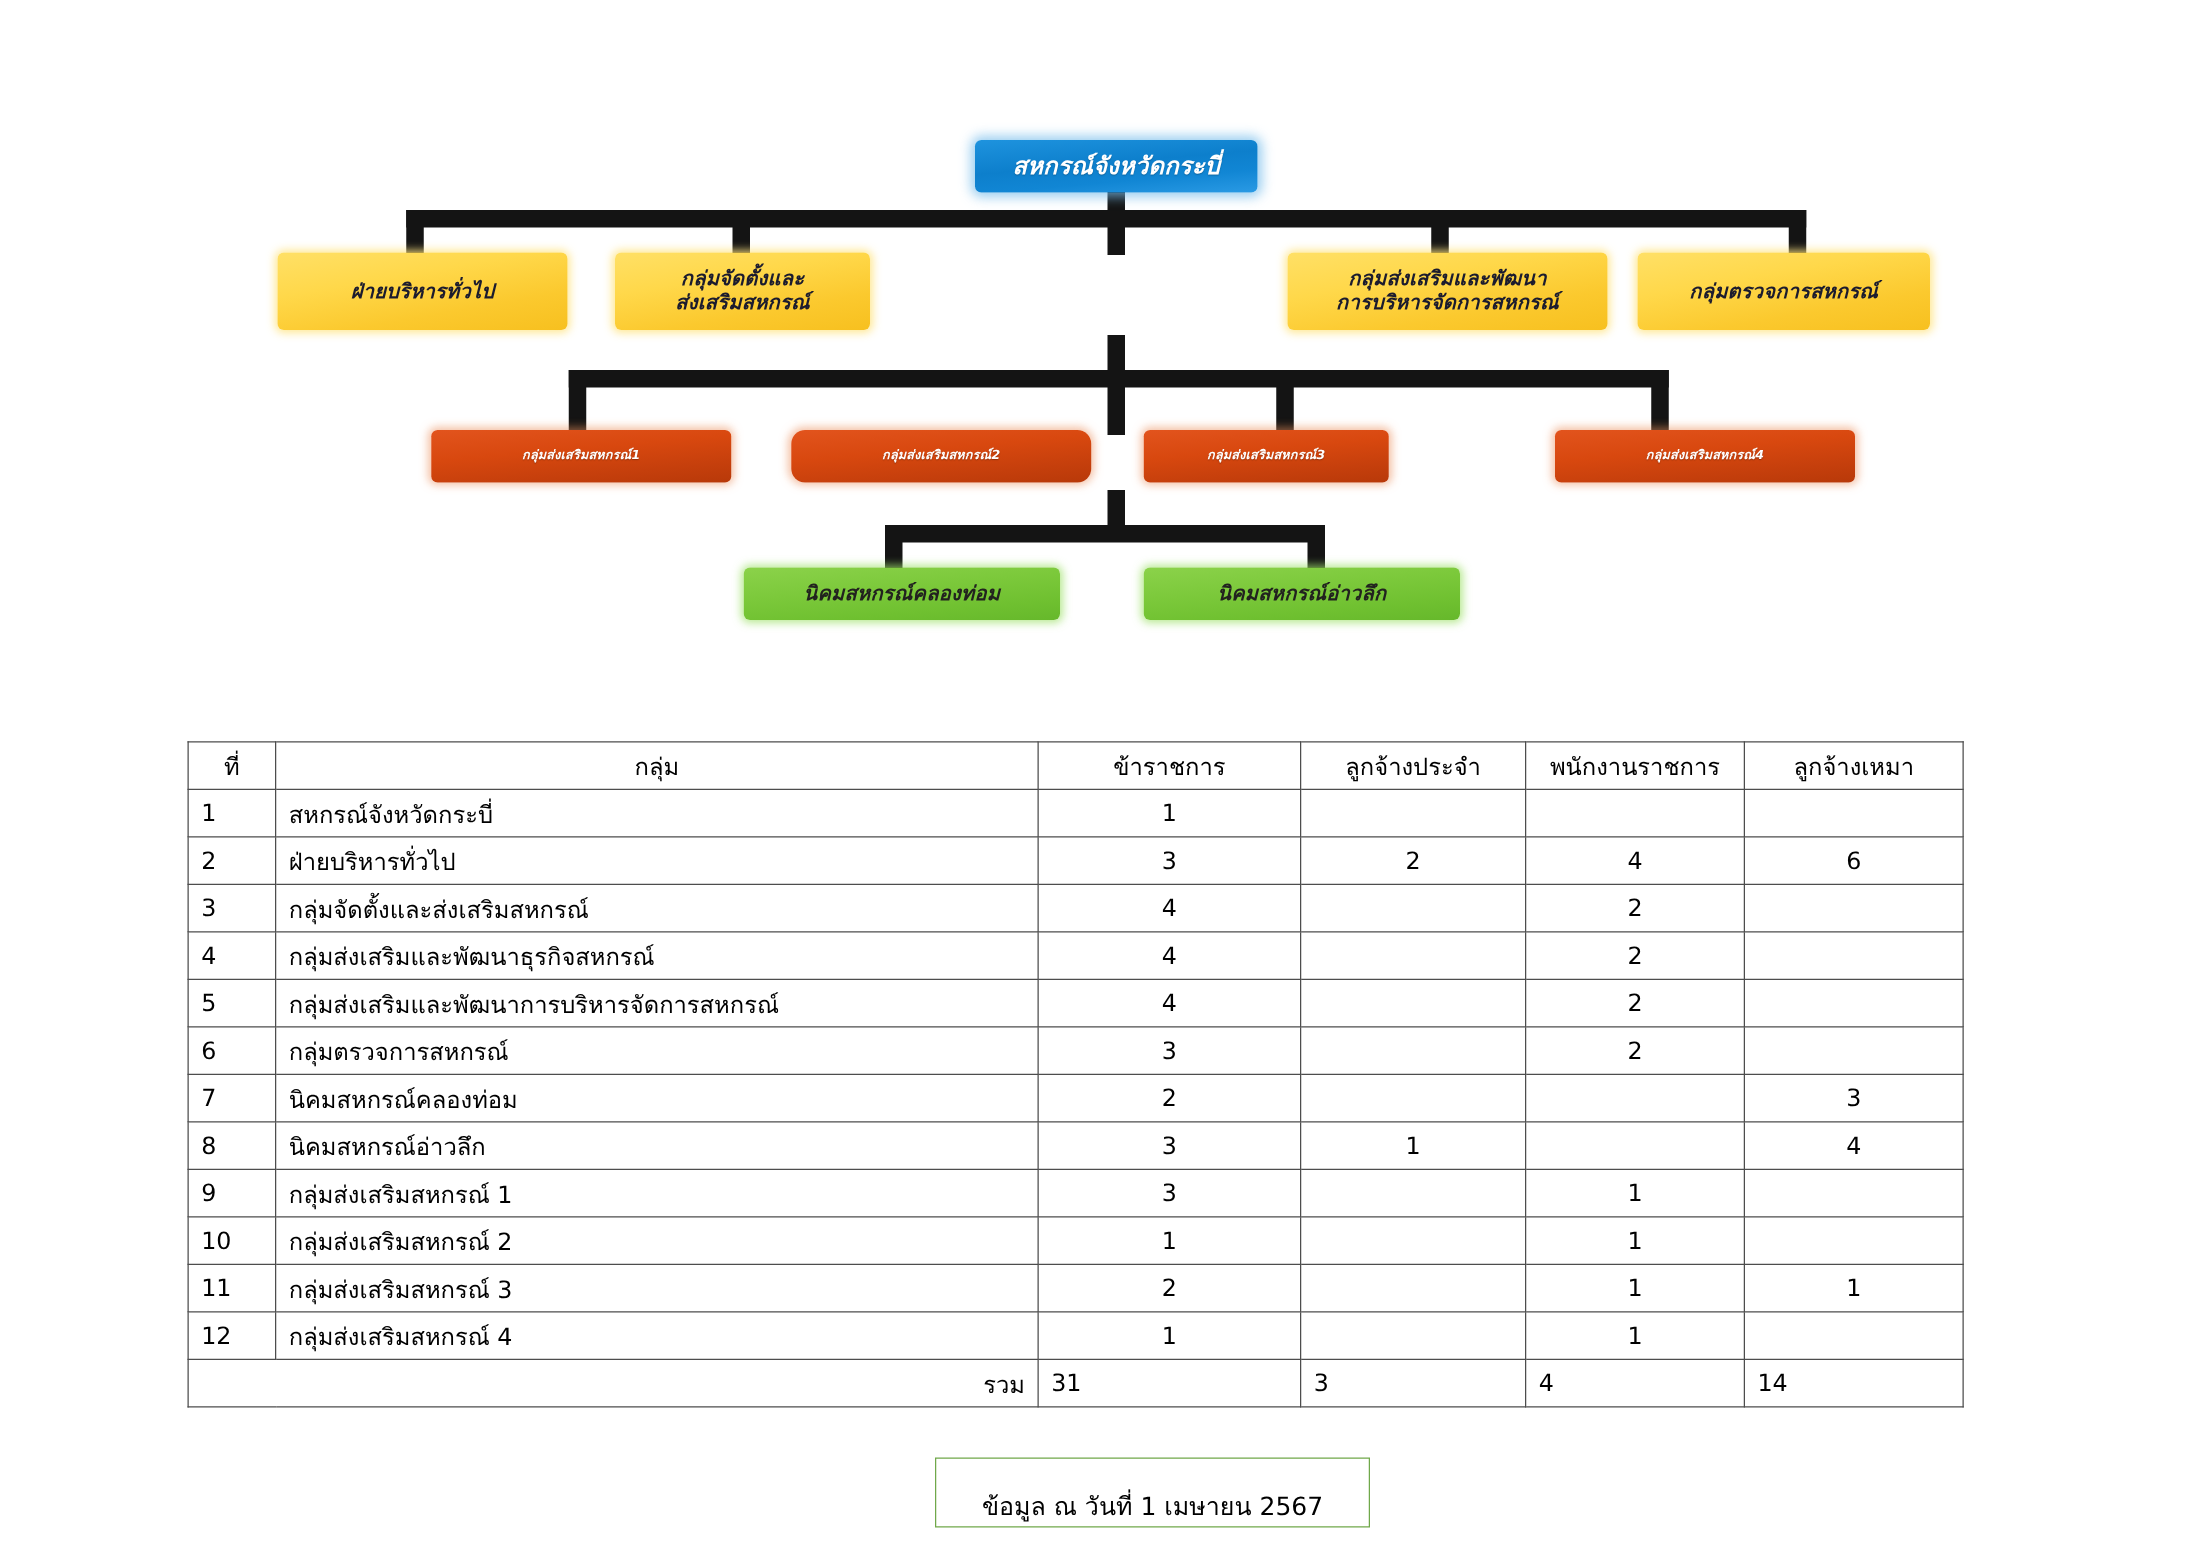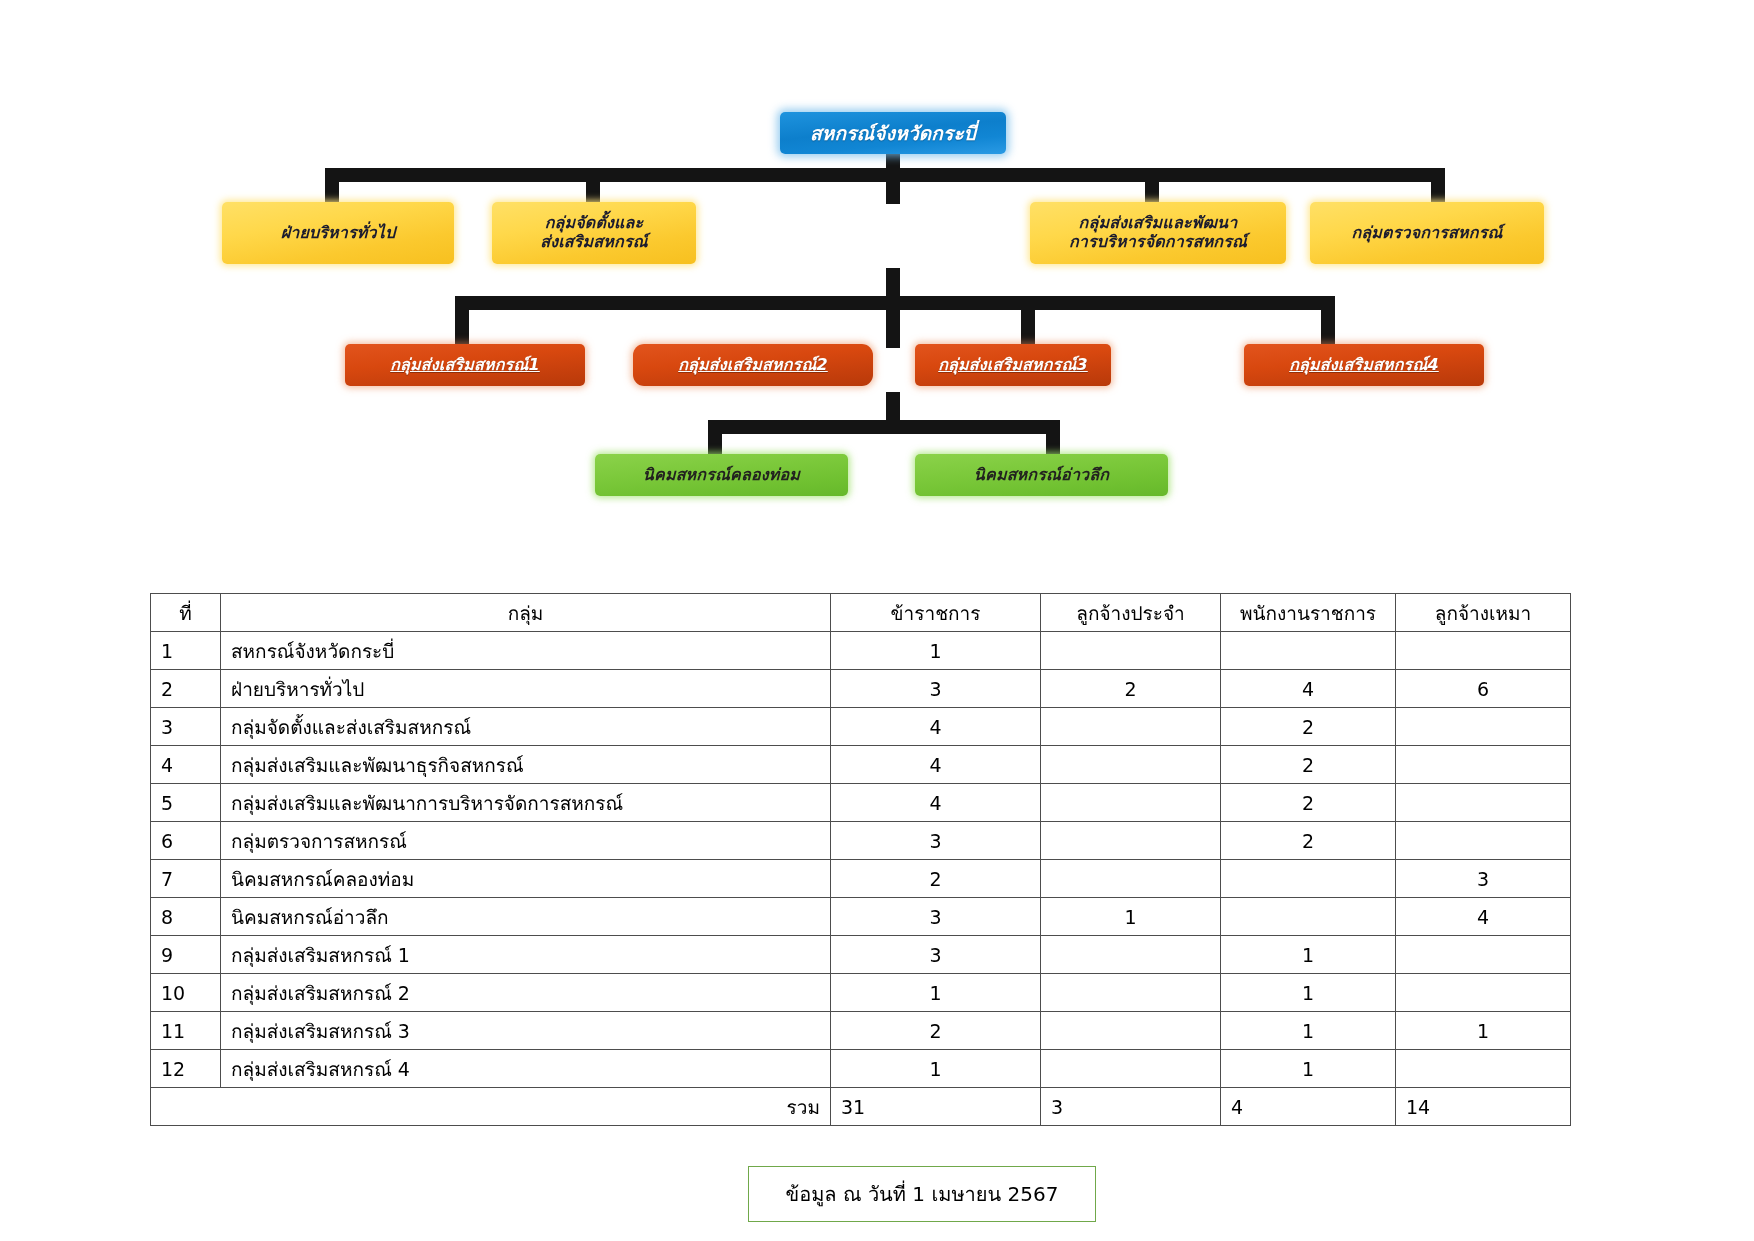--- a/index.html
+++ b/index.html
@@ -56,25 +56,24 @@
     text-shadow: 0 1px 1px rgba(0,0,0,.25);
   }
   .node-yellow {
     color: #1b1b2e;
     font-size: 16px;
     background: linear-gradient(170deg,#ffe066 0%, #ffd84a 35%, #fbc92e 70%, #f7c01f 100%);
     box-shadow: 0 0 7px 2px rgba(255,228,130,.85);
   }
   .node-red {
     color: #ffffff;
-    font-size: 16px;
+    font-size: 10px;
     background: linear-gradient(175deg,#e2541d 0%, #d8480f 40%, #c53f0c 75%, #b83909 100%);
     box-shadow: 0 0 7px 2px rgba(235,140,90,.55);
     text-shadow: 0 1px 1px rgba(0,0,0,.3);
-    text-decoration: underline;
   }
   .node-green {
     color: #22221f;
     font-size: 16px;
     background: linear-gradient(175deg,#8bd24a 0%, #7cc93b 40%, #6fc030 75%, #66b82b 100%);
     box-shadow: 0 0 7px 2px rgba(160,225,110,.75);
   }
 
   
   #staff-table-wrap {
@@ -113,21 +112,21 @@
 
   
   #footer-note {
     position: absolute;
     left: 748px;
     top: 1166px;
     width: 348px;
     height: 56px;
     border: 1.5px solid #70a84a;
     display: flex;
-    align-items: center;
+    align-items: flex-end;
     justify-content: center;
     font-size: 20px;
     color: #000;
     box-sizing: border-box;
   }
 </style>
 </head>
 <body>
 
 <div id="org-chart">

